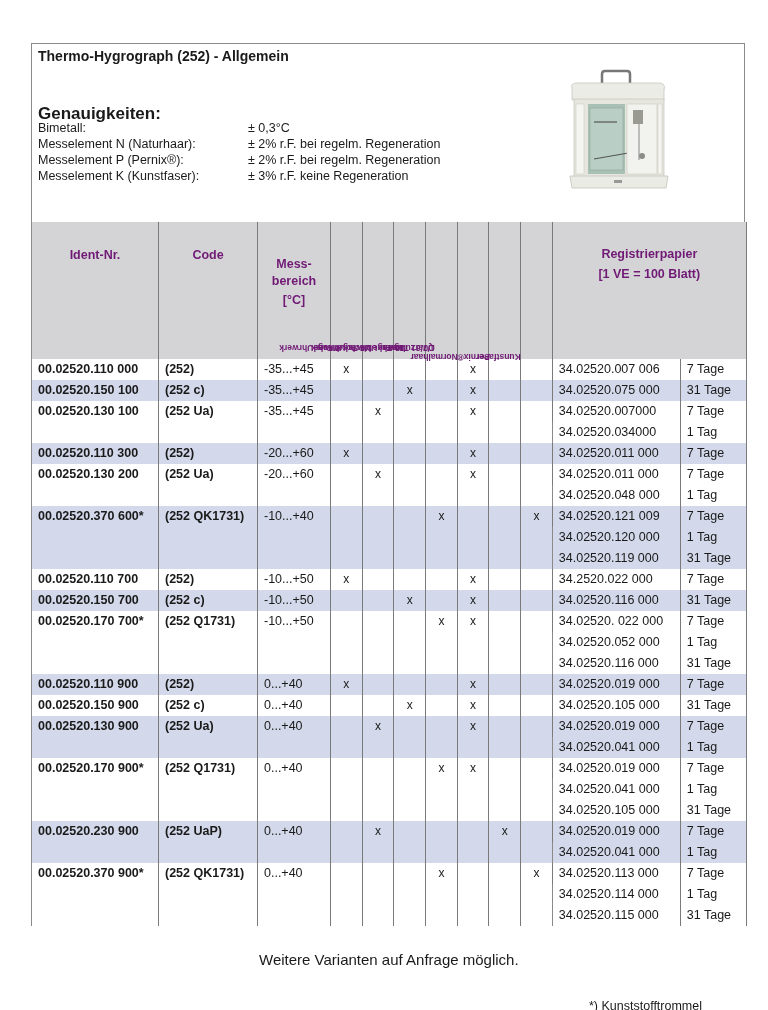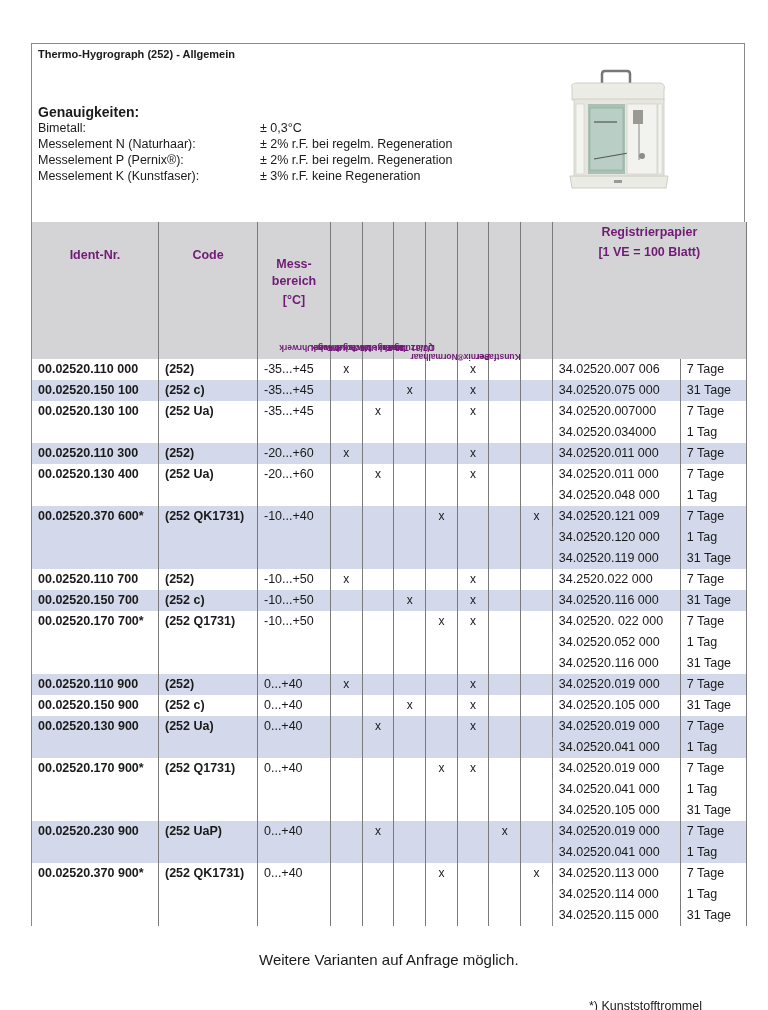--- a/index.html
+++ b/index.html
@@ -1,22 +1,22 @@
 <!DOCTYPE html>
 <html><head>
 <meta charset="utf-8">
 <style>
   html, body { margin: 0; padding: 0; background: #ffffff; }
   body { width: 768px; height: 1010px; position: relative; font-family: "Liberation Sans", sans-serif; color: #1a1a1a; overflow: hidden; }
   .frame { position: absolute; left: 31px; top: 43px; width: 714px; height: 180px; border-left: 1px solid #8a8a8a; border-top: 1px solid #8a8a8a; border-right: 1px solid #8a8a8a; box-sizing: border-box; }
-  .title { position: absolute; left: 38px; top: 48px; font-size: 11px; font-weight: bold; color: #1a1a1a; }
-  .acc-head { position: absolute; left: 38px; top: 104px; font-size: 14px; font-weight: bold; }
+  .title { position: absolute; left: 38px; top: 48px; font-size: 14px; font-weight: bold; color: #1a1a1a; }
+  .acc-head { position: absolute; left: 38px; top: 104px; font-size: 17px; font-weight: bold; }
   .acc-row { position: absolute; left: 38px; font-size: 12.5px; }
   .acc-label { position: absolute; left: 0; white-space: nowrap; }
-  .acc-val { position: absolute; left: 210px; white-space: nowrap; margin-left: 12px; }
+  .acc-val { position: absolute; left: 210px; white-space: nowrap; }
   .product-img { position: absolute; left: 554px; top: 64px; width: 130px; height: 128px; }
 
   table.grid { position: absolute; left: 31px; top: 222px; border-collapse: collapse; table-layout: fixed; width: 715px; font-size: 12.5px; }
   table.grid col.c-id { width: 127px; }
   table.grid col.c-code { width: 99px; }
   table.grid col.c-range { width: 73px; }
   table.grid col.c-flag { width: 31.7px; }
   table.grid col.c-paper { width: 128px; }
   table.grid col.c-dur { width: 66px; }
   table.grid th { background: #d4d4d6; font-weight: bold; vertical-align: middle; border-left: 1px solid #7a7a7a; height: 103px; padding: 0; font-size: 12.5px; color: #701a75; }
@@ -146,21 +146,21 @@
             </div>
           </div>
         </th>
       <th class="rot">
           <div class="rotbox">
             <div>
               <span>Kunstfaser</span>
             </div>
           </div>
         </th>
-      <th colspan="2" class="multiline" style="vertical-align:top;border-right:1px solid #7a7a7a;margin-left:48px;">
+      <th colspan="2" class="multiline" style="vertical-align:top;padding-top:22px;border-right:1px solid #7a7a7a;margin-left:48px;">
         <div style="line-height:20px">Registrierpapier</div>
         <div style="line-height:20px">[1 VE = 100 Blatt)</div>
       </th>
     </tr>
   </thead>
   <tbody id="tbody">
       <tr>
         <td class="id" rowspan="1">00.02520.110 000</td>
         <td class="code" rowspan="1">(252)</td>
         <td class="range" rowspan="1">-35...+45</td>
@@ -214,21 +214,21 @@
         <td class="flag" rowspan="1"></td>
         <td class="flag" rowspan="1"></td>
         <td class="flag" rowspan="1"></td>
         <td class="flag" rowspan="1">x</td>
         <td class="flag" rowspan="1"></td>
         <td class="flag" rowspan="1"></td>
         <td class="paper">34.02520.011 000</td>
         <td class="dur">7 Tage</td>
       </tr>
       <tr>
-        <td class="id" rowspan="2">00.02520.130 400</td>
+        <td class="id" rowspan="2">00.02520.130 200</td>
         <td class="code" rowspan="2">(252 Ua)</td>
         <td class="range" rowspan="2">-20...+60</td>
         <td class="flag" rowspan="2"></td>
         <td class="flag" rowspan="2">x</td>
         <td class="flag" rowspan="2"></td>
         <td class="flag" rowspan="2"></td>
         <td class="flag" rowspan="2">x</td>
         <td class="flag" rowspan="2"></td>
         <td class="flag" rowspan="2"></td>
         <td class="paper">34.02520.011 000</td>

